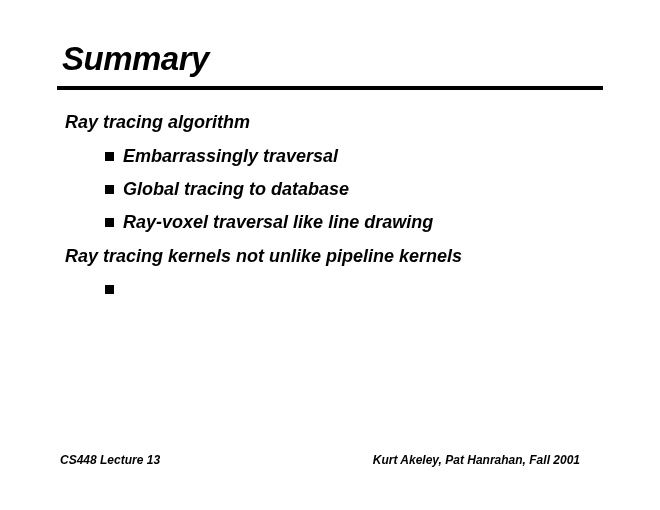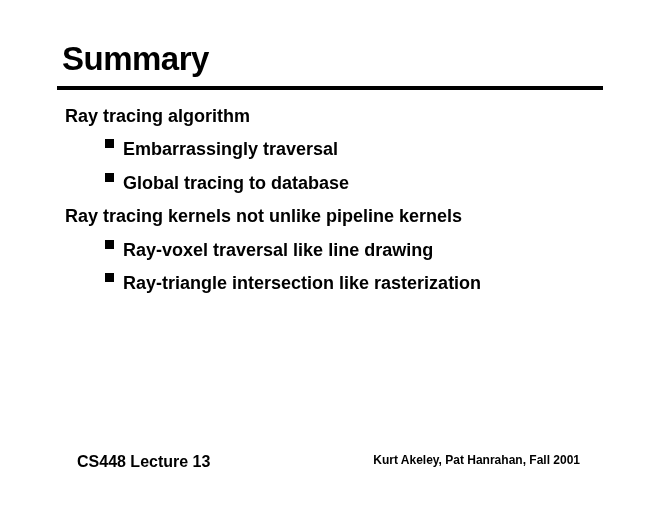--- a/index.html
+++ b/index.html
@@ -8,20 +8,21 @@
     background: #ffffff;
   }
   .slide {
     position: relative;
     width: 660px;
     height: 510px;
     background: var(--bg-color, #ffffff);
     overflow: hidden;
     font-family: "Liberation Sans", sans-serif;
     color: var(--text-color, #000000);
+    font-style: italic;
   }
   .title {
     position: absolute;
     left: 62px;
     top: 41px;
     font-size: 33px;
     font-weight: 700;
     letter-spacing: -0.5px;
     line-height: 1.1;
     white-space: nowrap;
@@ -35,44 +36,43 @@
     background: var(--rule-color, #000000);
   }
   .content {
     position: absolute;
     left: 65px;
     top: 106px;
     width: 540px;
   }
   .line {
     display: flex;
-    align-items: flex-start;
+    align-items: center;
     height: 33.4px;
     font-size: 18px;
     font-weight: 700;
     white-space: nowrap;
   }
   .line.level2 {
     padding-left: 40px;
   }
   .bullet {
     flex: none;
     width: 9px;
     height: 9px;
     background: var(--text-color, #000000);
     margin-right: 9px;
   }
   .footer-left {
     position: absolute;
     left: 60px;
     top: 453px;
-    font-size: 16px;
+    font-size: 12px;
     font-weight: 700;
     white-space: nowrap;
-    margin-left: 17px;
   }
   .footer-right {
     position: absolute;
     right: 80px;
     top: 453px;
     font-size: 12px;
     font-weight: 700;
     white-space: nowrap;
   }
 </style>
@@ -89,29 +89,28 @@
         <span>Ray tracing algorithm</span>
       </div>
       <div class="line level2">
         <span class="bullet"></span>
         <span>Embarrassingly traversal</span>
       </div>
       <div class="line level2">
         <span class="bullet"></span>
         <span>Global tracing to database</span>
       </div>
+      <div class="line level2">
+        <span class="bullet"></span>
+        <span>Ray-voxel traversal like line drawing</span>
+      </div>
       <div class="line level1">
         <span>Ray tracing kernels not unlike pipeline kernels</span>
       </div>
       <div class="line level2">
         <span class="bullet"></span>
-        <span>Ray-voxel traversal like line drawing</span>
-      </div>
-      <div class="line level2">
-        <span class="bullet"></span>
-        <span>Ray-triangle intersection like rasterization</span>
       </div>
     </div>
 
   <div class="footer-left">CS448 Lecture 13</div>
 
   <div class="footer-right">Kurt Akeley, Pat Hanrahan, Fall 2001</div>
 </div>
 
 </body></html>

